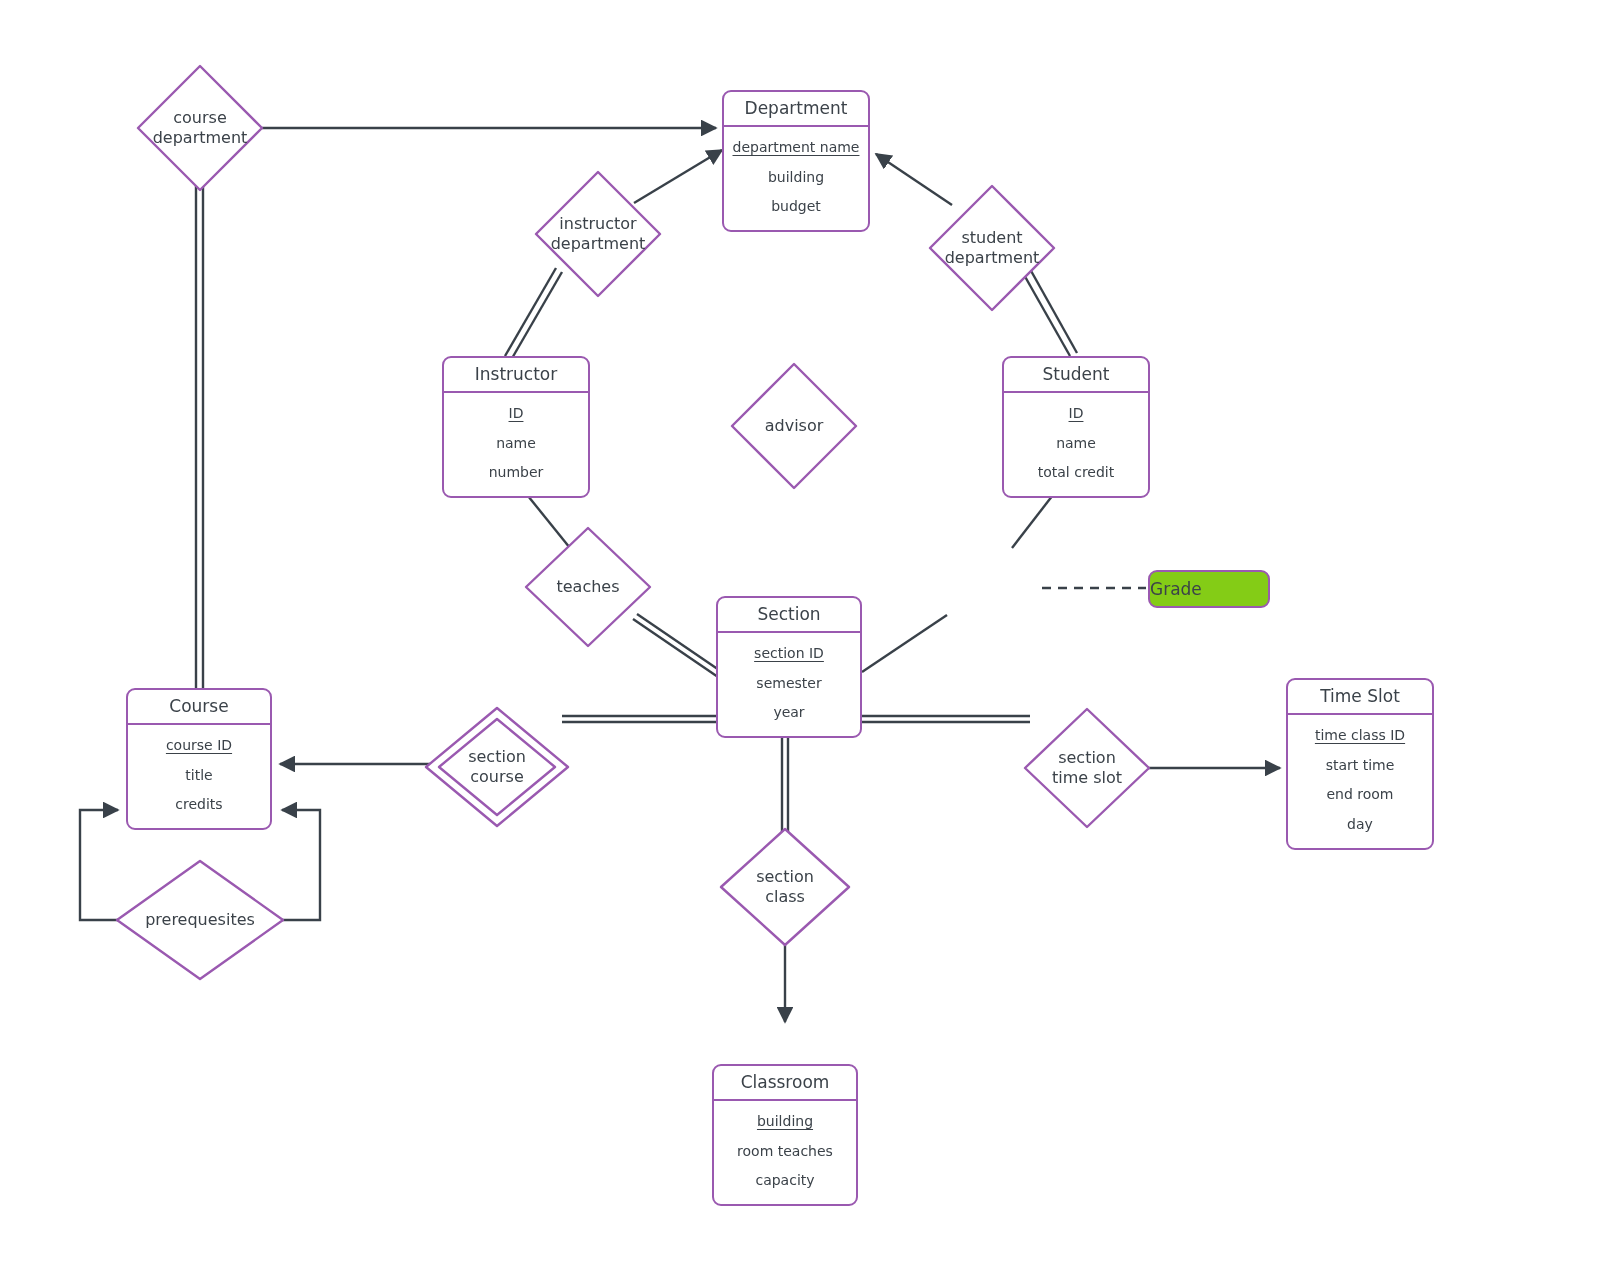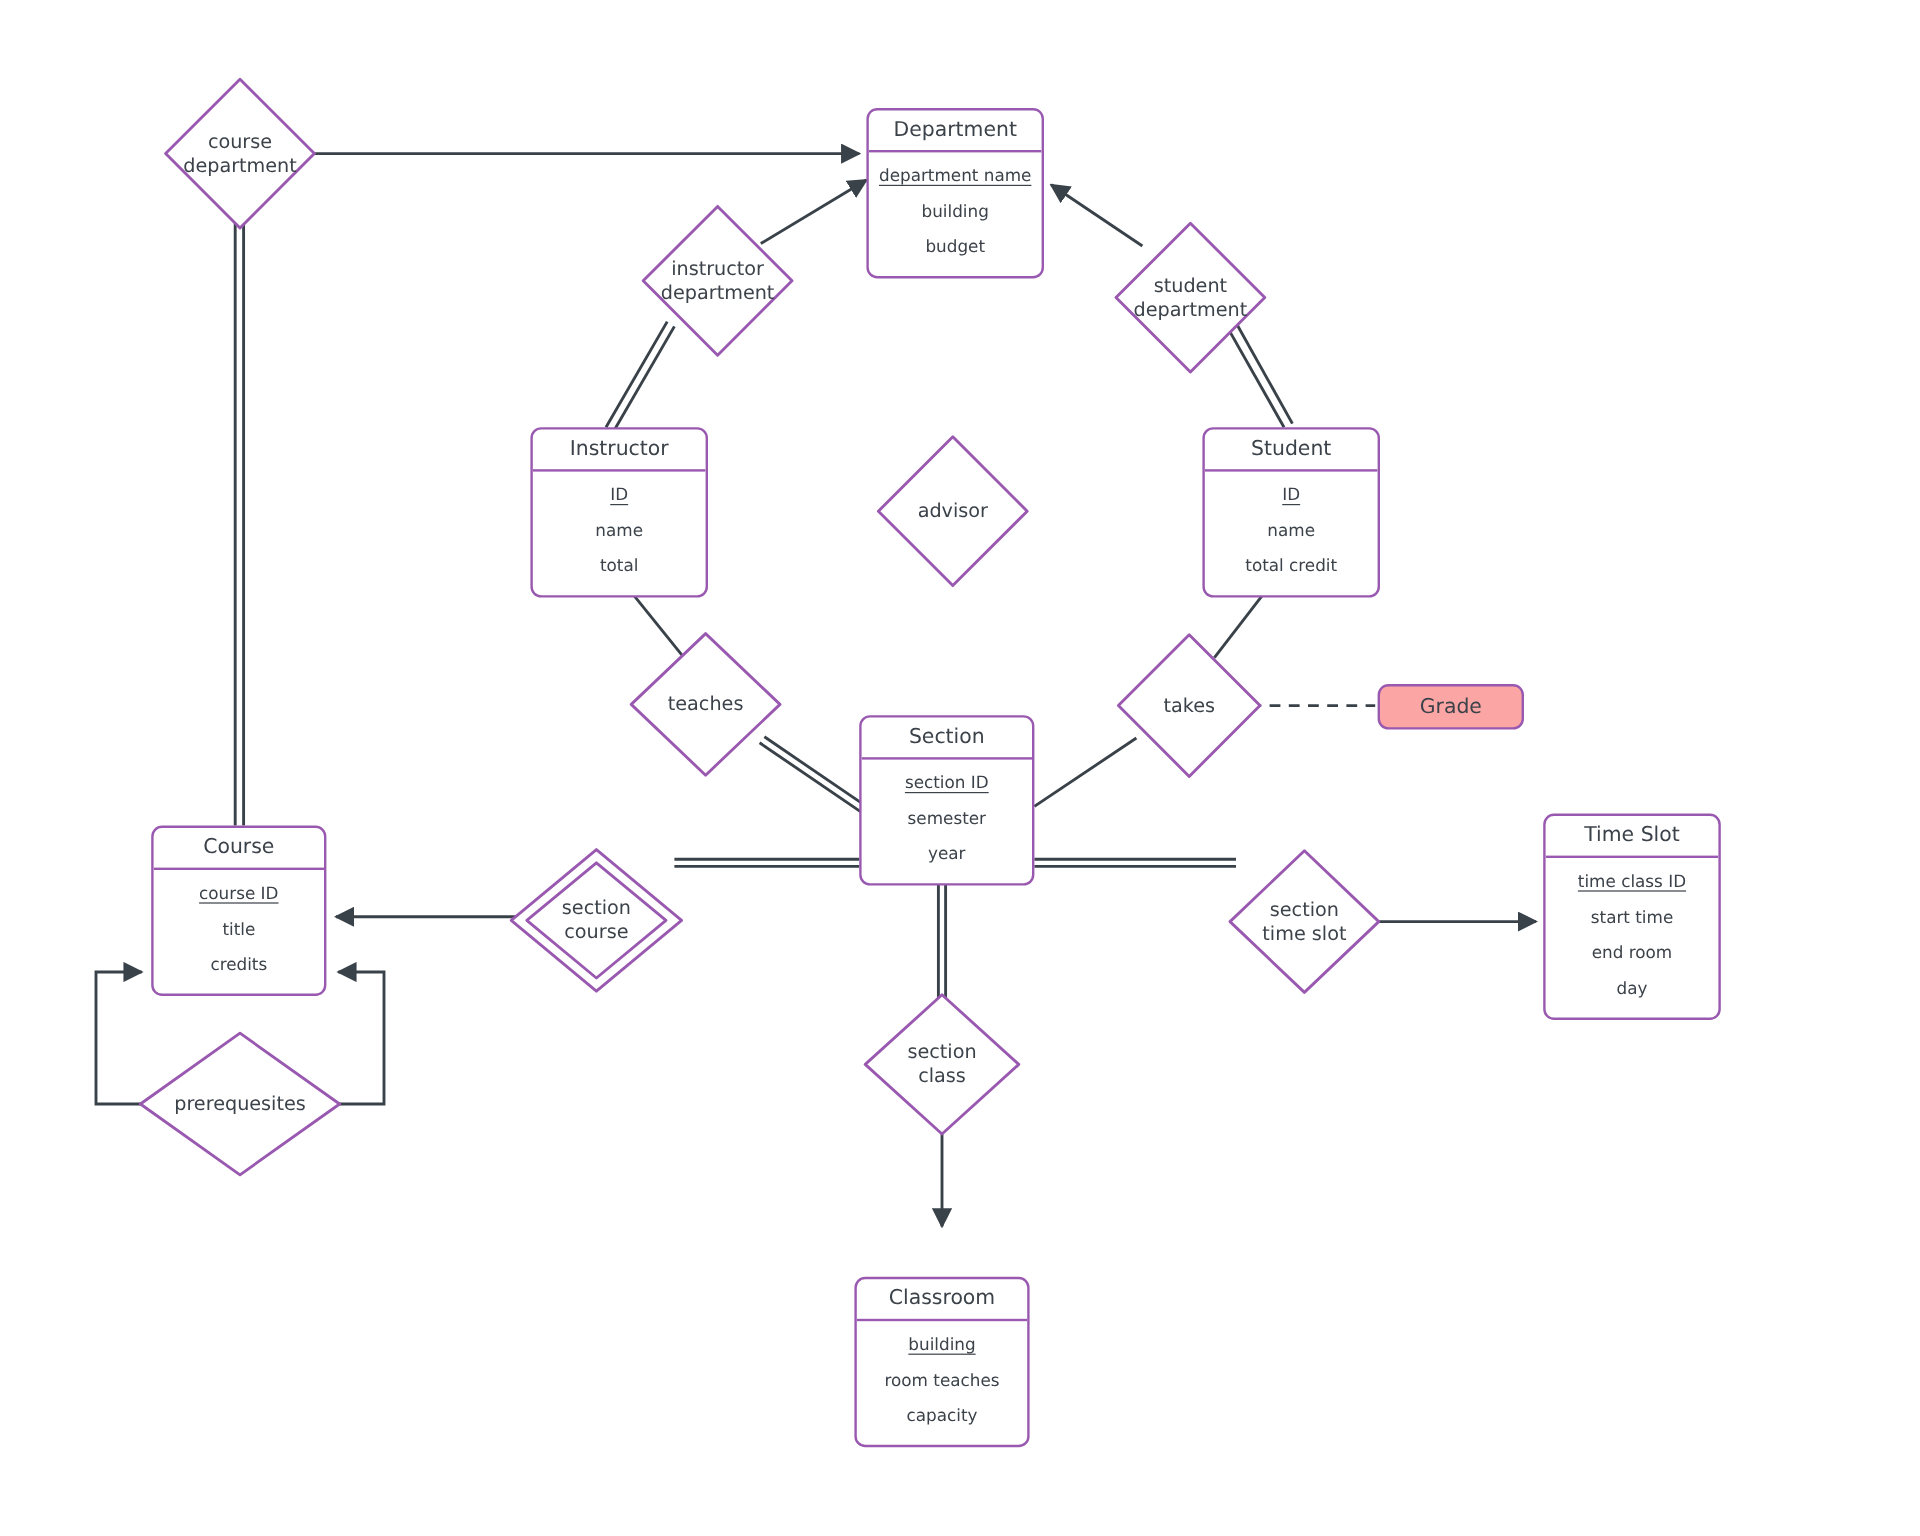--- a/index.html
+++ b/index.html
@@ -57,26 +57,25 @@
   .entity .attr.key {
     text-decoration: underline;
     text-underline-offset: 3px;
   }
   
   .attr-box {
     position: absolute;
     box-sizing: border-box;
     border: 2px solid #9a59b0;
     border-radius: 9px;
-    background: #fca5a5;
+    background: #84cc16;
     color: #3b4249;
     font-size: 17px;
     display: flex;
     align-items: center;
-    justify-content: center;
     z-index: 5;
   }
   
   .diamond {
     position: absolute;
     z-index: 6;
   }
   .diamond svg {
     position: absolute;
     left: 0;
@@ -167,21 +166,21 @@
       <div class="attr">building</div>
       <div class="attr">budget</div>
     </div>
   </div>
 
   <div class="entity" style="left:442px; top:356px; width:148px;">
     <div class="ent-title">Instructor</div>
     <div class="ent-attrs">
       <div class="attr key">ID</div>
       <div class="attr">name</div>
-      <div class="attr">total</div>
+      <div class="attr">number</div>
     </div>
   </div>
 
   <div class="entity" style="left:1002px; top:356px; width:148px;">
     <div class="ent-title">Student</div>
     <div class="ent-attrs">
       <div class="attr key">ID</div>
       <div class="attr">name</div>
       <div class="attr">total credit</div>
     </div>
@@ -259,26 +258,20 @@
     <div class="dlabel">teaches</div>
   </div>
 
   <div class="diamond" style="left:728px; top:360px; width:132px; height:132px;">
     <svg width="132" height="132" viewBox="0 0 132 132" xmlns="http://www.w3.org/2000/svg">
       <path d="M 66 4 L 128 66 L 66 128 L 4 66 Z" fill="#fff" stroke="#9a59b0" stroke-width="2.4" stroke-linejoin="round"></path>
     </svg>
     <div class="dlabel">advisor</div>
   </div>
 
-  <div class="diamond" style="left:928px; top:525px; width:126px; height:126px;">
-    <svg width="126" height="126" viewBox="0 0 126 126" xmlns="http://www.w3.org/2000/svg">
-      <path d="M 63 4 L 122 63 L 63 122 L 4 63 Z" fill="#fff" stroke="#9a59b0" stroke-width="2.4" stroke-linejoin="round"></path>
-    </svg>
-    <div class="dlabel">takes</div>
-  </div>
 
   <div class="diamond" style="left:424px; top:706px; width:146px; height:122px;">
     <svg width="146" height="122" viewBox="0 0 146 122" xmlns="http://www.w3.org/2000/svg">
       <path d="M 73 2 L 144 61 L 73 120 L 2 61 Z" fill="#fff" stroke="#9a59b0" stroke-width="2.4" stroke-linejoin="round"></path>
       <path d="M 73 13 L 131 61 L 73 109 L 15 61 Z" fill="#fff" stroke="#9a59b0" stroke-width="2.4" stroke-linejoin="round"></path>
     </svg>
     <div class="dlabel">section
 course</div>
   </div>
 

